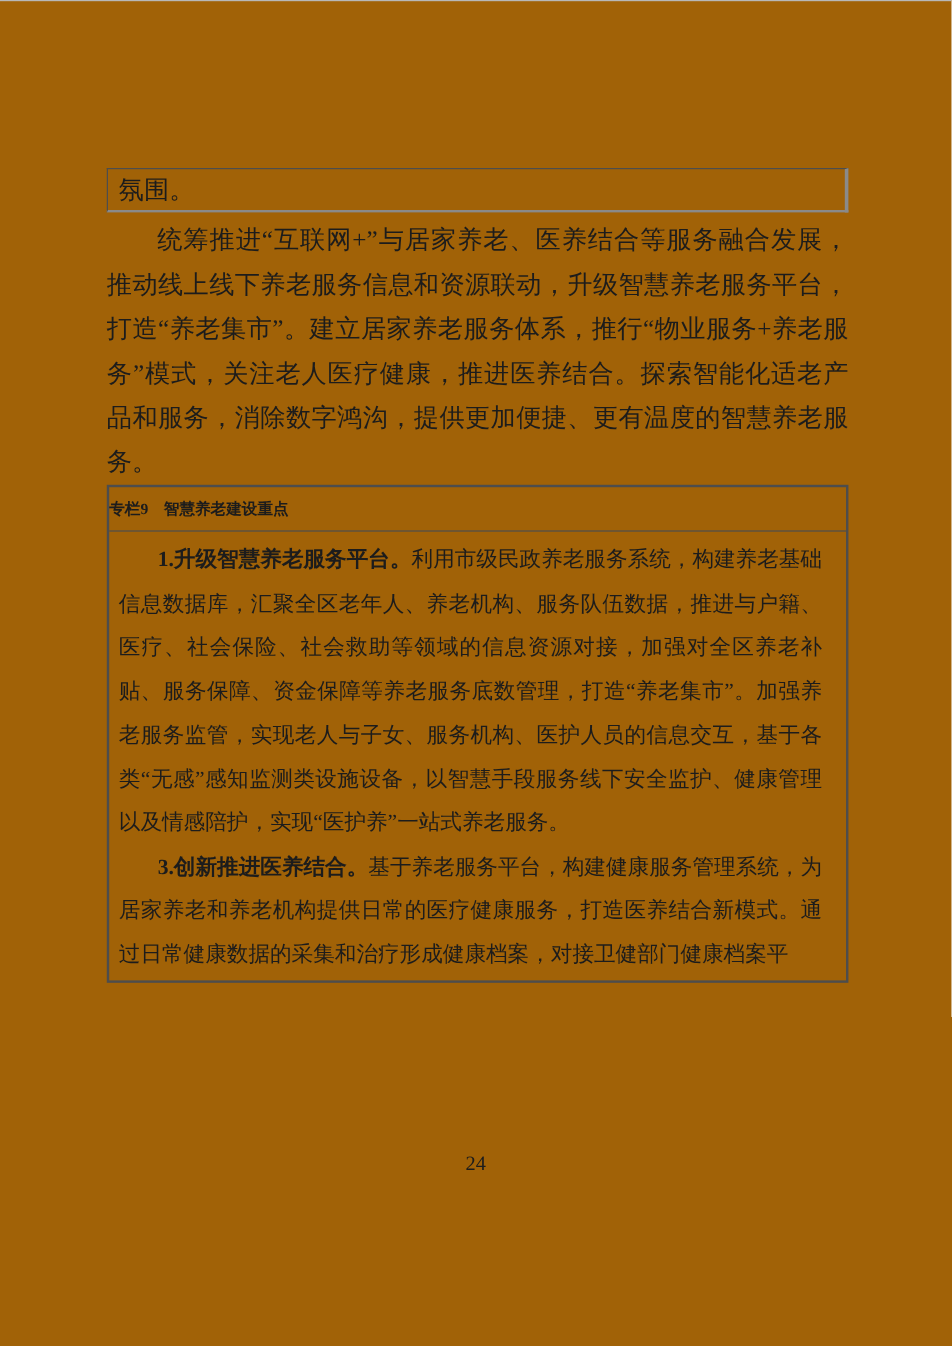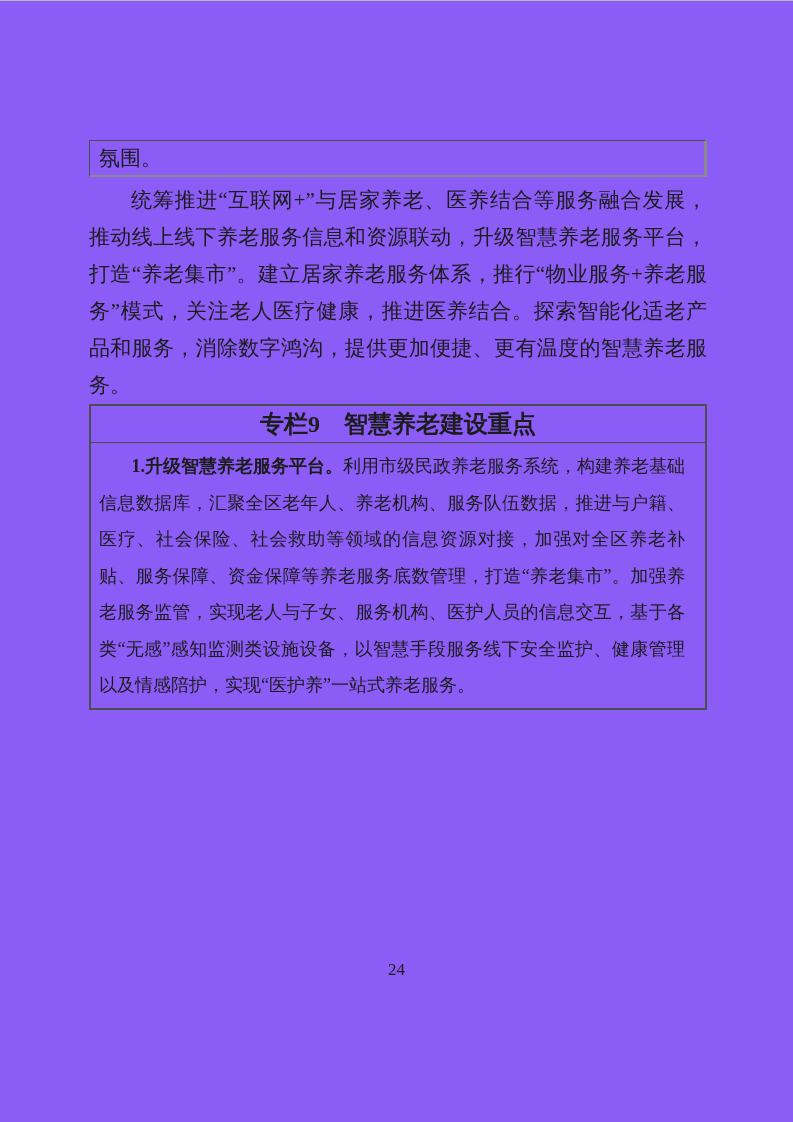--- a/index.html
+++ b/index.html
@@ -4,21 +4,21 @@
 <style>
   html, body {
     margin: 0;
     padding: 0;
     background: #ffffff;
   }
   .page {
     position: relative;
     width: 793px;
     height: 1122px;
-    background: #8b5cf6;
+    background: #a16207;
     overflow: hidden;
     font-family: "Liberation Serif", "DejaVu Serif", serif;
     color: #1c1c1c;
   }
   .top-edge {
     position: absolute;
     top: 0; left: 0; right: 0;
     height: 1px;
     background: #b8b8b8;
   }
@@ -54,23 +54,22 @@
     text-justify: inter-ideograph;
     word-break: break-all;
     text-indent: 2em;
   }
   .column-box {
     box-sizing: border-box;
     margin-top: 0px;
     border: 2px solid #4d4d4d;
   }
   .column-header {
-    font-size: 24px;
+    font-size: 13px;
     font-weight: bold;
-    text-align: center;
     line-height: 28px;
     padding: 4px 0 4px 0;
     border-bottom: 1.5px solid #4d4d4d;
     white-space: pre;
   }
   .column-content {
     padding: 5px 20px 4px 8px;
     font-size: 18px;
     line-height: 36.5px;
     text-align: justify;
@@ -106,19 +105,20 @@
       <span>氛围。</span>
     </div>
 
 
     <p class="body-para">统筹推进“互联网+”与居家养老、医养结合等服务融合发展，推动线上线下养老服务信息和资源联动，升级智慧养老服务平台，打造“养老集市”。建立居家养老服务体系，推行“物业服务+养老服务”模式，关注老人医疗健康，推进医养结合。探索智能化适老产品和服务，消除数字鸿沟，提供更加便捷、更有温度的智慧养老服务。</p>
 
     <div class="column-box">
       <div class="column-header">专栏9　智慧养老建设重点</div>
       <div class="column-content">
         <p class="box-para"><b>1.升级智慧养老服务平台。</b><span>利用市级民政养老服务系统，构建养老基础信息数据库，汇聚全区老年人、养老机构、服务队伍数据，推进与户籍、医疗、社会保险、社会救助等领域的信息资源对接，加强对全区养老补贴、服务保障、资金保障等养老服务底数管理，打造“养老集市”。加强养老服务监管，实现老人与子女、服务机构、医护人员的信息交互，基于各类“无感”感知监测类设施设备，以智慧手段服务线下安全监护、健康管理以及情感陪护，实现“医护养”一站式养老服务。</span></p>
+        <p class="box-para"><b>3.创新推进医养结合。</b><span>基于养老服务平台，构建健康服务管理系统，为居家养老和养老机构提供日常的医疗健康服务，打造医养结合新模式。通过日常健康数据的采集和治疗形成健康档案，对接卫健部门健康档案平</span></p>
       </div>
     </div>
 
   </div>
 
   <div class="page-number">24</div>
 </div>
 
 </body></html>

